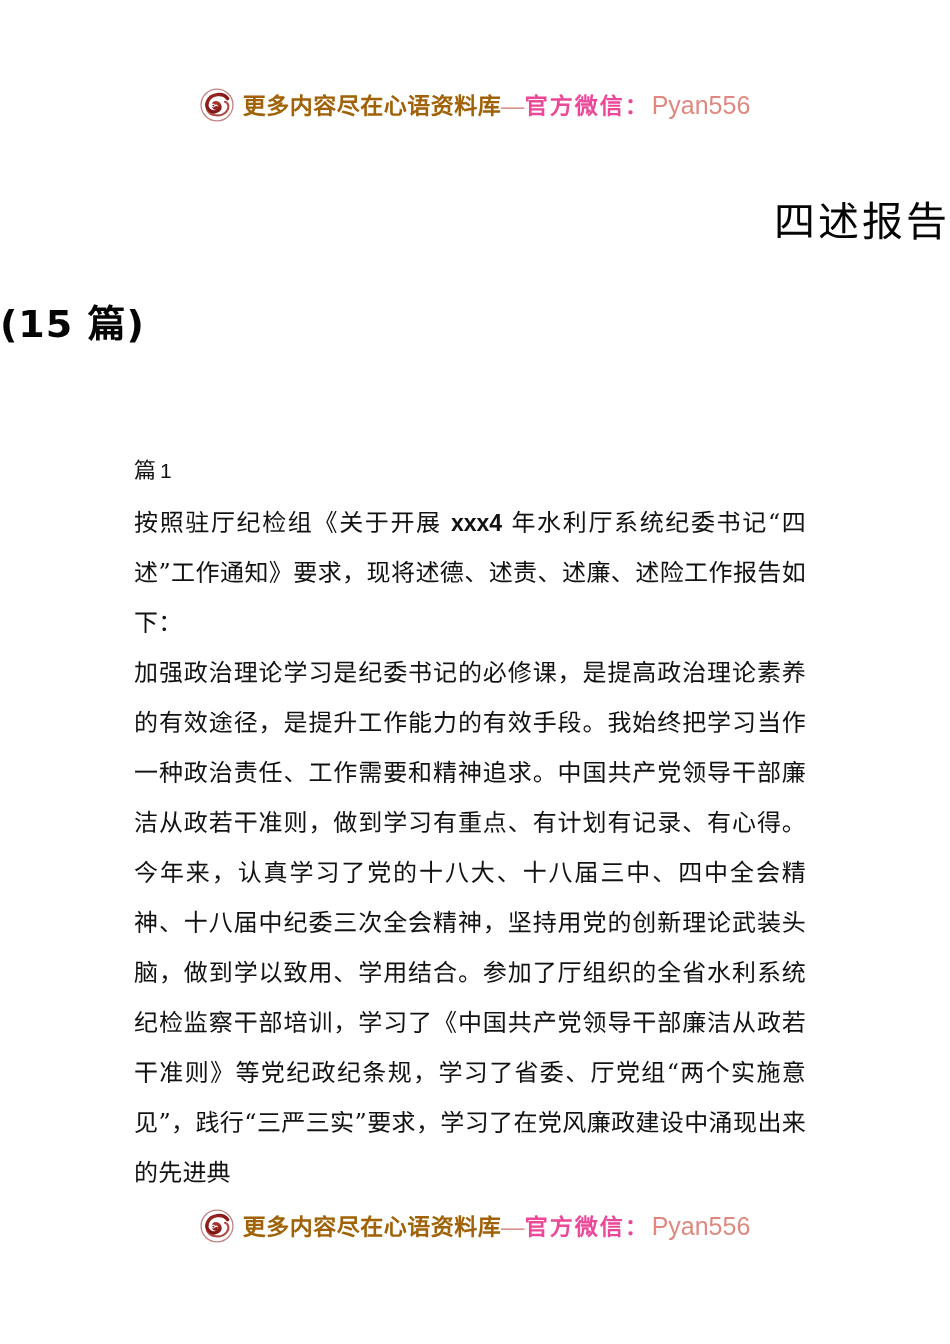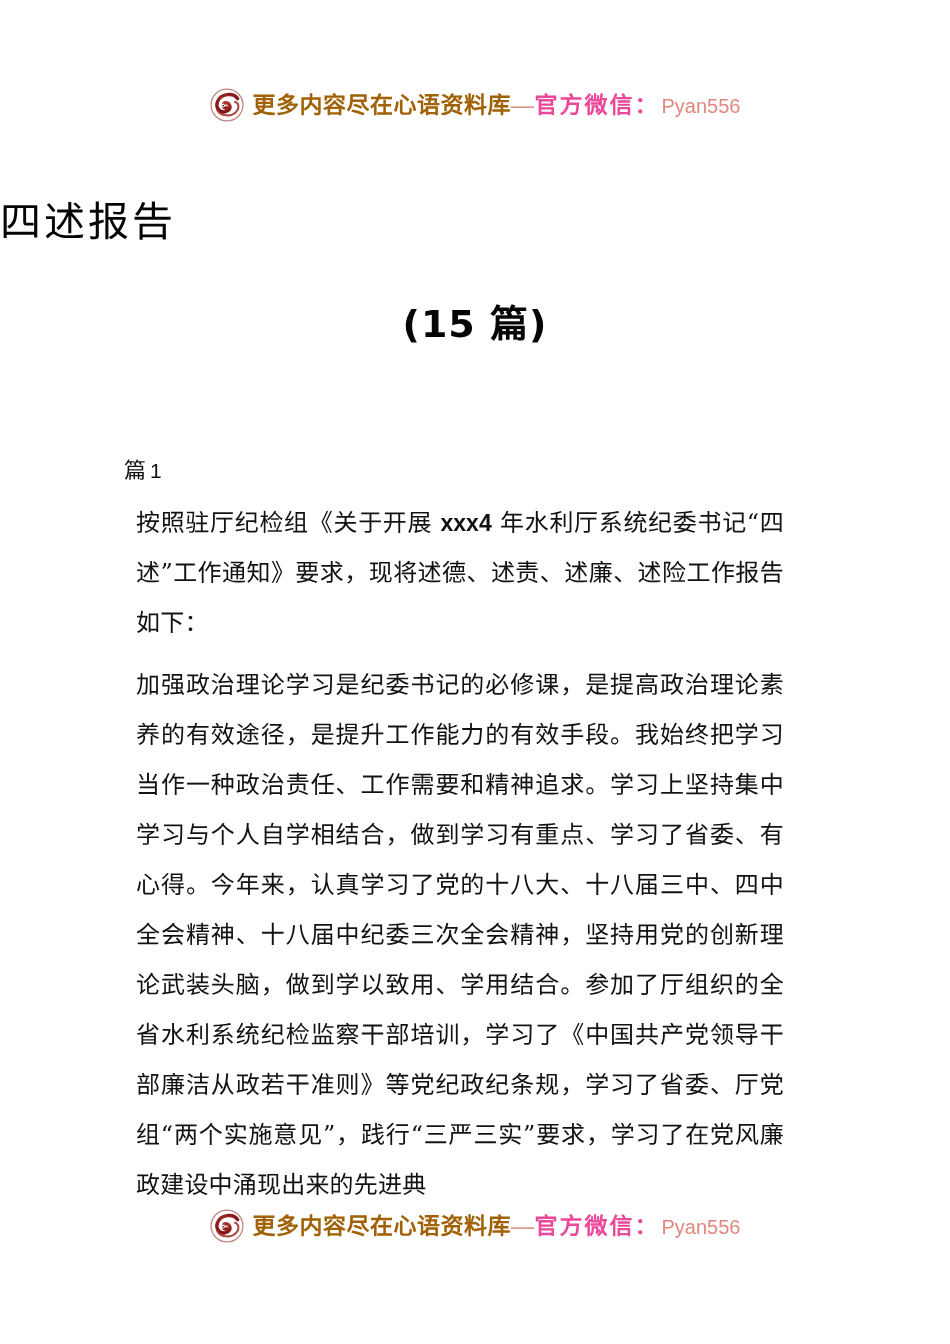--- a/index.html
+++ b/index.html
@@ -56,59 +56,59 @@
     line-height: 1;
   }
 
   .wm-part-lib   { color: #a16207; }
   .wm-part-dash  { color: #d8968a; }
   .wm-part-wechat{ color: #ec4899; letter-spacing: 2px; }
   .wm-part-id    {
     color: #e0887f;
     font-family: "Liberation Sans", "DejaVu Sans", sans-serif;
     font-weight: normal;
-    font-size: 20px;
+    font-size: 25px;
     letter-spacing: 0px;
     margin-left: 2px;
   }
 
   
   .doc-title {
     position: absolute;
     top: 172px;
     left: 0;
     width: 950px;
-    text-align: left;
+    text-align: right;
     font-family: "DejaVu Serif", "Liberation Serif", serif;
     font-size: 41px;
     font-weight: normal;
     letter-spacing: 3px;
     line-height: 1.15;
     color: #050505;
   }
 
   .doc-subtitle {
     position: absolute;
     top: 303px;
     left: 0;
     width: 950px;
-    text-align: center;
+    text-align: left;
     font-family: "DejaVu Sans", "Liberation Sans", sans-serif;
     font-size: 38px;
     font-weight: bold;
     letter-spacing: 1px;
     line-height: 1.15;
     color: #050505;
   }
 
   
   .body-block {
     position: absolute;
     top: 446px;
-    left: 124px;
+    left: 134px;
     width: 672px;
   }
 
   .section-label {
     font-family: "DejaVu Serif", "Liberation Serif", serif;
     font-size: 22px;
     line-height: 50px;
     color: #111111;
     letter-spacing: 1px;
     margin: 0 0 0 0;
@@ -117,21 +117,21 @@
     font-family: "Liberation Sans", "DejaVu Sans", sans-serif;
     font-size: 21px;
     margin-left: 3px;
   }
 
   .para {
     font-family: "DejaVu Serif", "Liberation Serif", serif;
     font-size: 24px;
     line-height: 50px;
     color: #121212;
-    margin: 12px;
+    margin: 0;
     text-align: justify;
     text-align-last: left;
     letter-spacing: 0.2px;
     text-justify: inter-ideograph;
   }
 
   .para-1 { margin-top: 2px; }
   .para-2 { margin-top: 0px; }
 
   .bold-lat {
@@ -167,21 +167,21 @@
 
   <h1 class="doc-title">四述报告</h1>
   <div class="doc-subtitle">(15 篇)</div>
 
   <div class="body-block">
 
     <div class="section-label"><span>篇</span><span class="num">1</span></div>
 
     <p class="para para-1"><span>按照驻厅纪检组《关于开展 </span><span class="bold-lat">xxx4</span><span> 年水利厅系统纪委书记“四述”工作通知》要求，现将述德、述责、述廉、述险工作报告如下：</span></p>
 
-    <p class="para para-2">加强政治理论学习是纪委书记的必修课，是提高政治理论素养的有效途径，是提升工作能力的有效手段。我始终把学习当作一种政治责任、工作需要和精神追求。学习上坚持集中学习与个人自学相结合，做到学习有重点、学习了省委、有心得。今年来，认真学习了党的十八大、十八届三中、四中全会精神、十八届中纪委三次全会精神，坚持用党的创新理论武装头脑，做到学以致用、学用结合。参加了厅组织的全省水利系统纪检监察干部培训，学习了《中国共产党领导干部廉洁从政若干准则》等党纪政纪条规，学习了省委、厅党组“两个实施意见”，践行“三严三实”要求，学习了在党风廉政建设中涌现出来的先进典</p>
+    <p class="para para-2">加强政治理论学习是纪委书记的必修课，是提高政治理论素养的有效途径，是提升工作能力的有效手段。我始终把学习当作一种政治责任、工作需要和精神追求。中国共产党领导干部廉洁从政若干准则，做到学习有重点、有计划有记录、有心得。今年来，认真学习了党的十八大、十八届三中、四中全会精神、十八届中纪委三次全会精神，坚持用党的创新理论武装头脑，做到学以致用、学用结合。参加了厅组织的全省水利系统纪检监察干部培训，学习了《中国共产党领导干部廉洁从政若干准则》等党纪政纪条规，学习了省委、厅党组“两个实施意见”，践行“三严三实”要求，学习了在党风廉政建设中涌现出来的先进典</p>
 
   </div>
 
   <div class="watermark watermark-bottom">
     <svg class="wm-logo" viewBox="0 0 64 64" aria-hidden="true">
       <defs>
         <radialGradient id="lg2" cx="45%" cy="40%" r="65%">
           <stop offset="0%" stop-color="#b23a33"></stop>
           <stop offset="100%" stop-color="#7c1212"></stop>
         </radialGradient>

